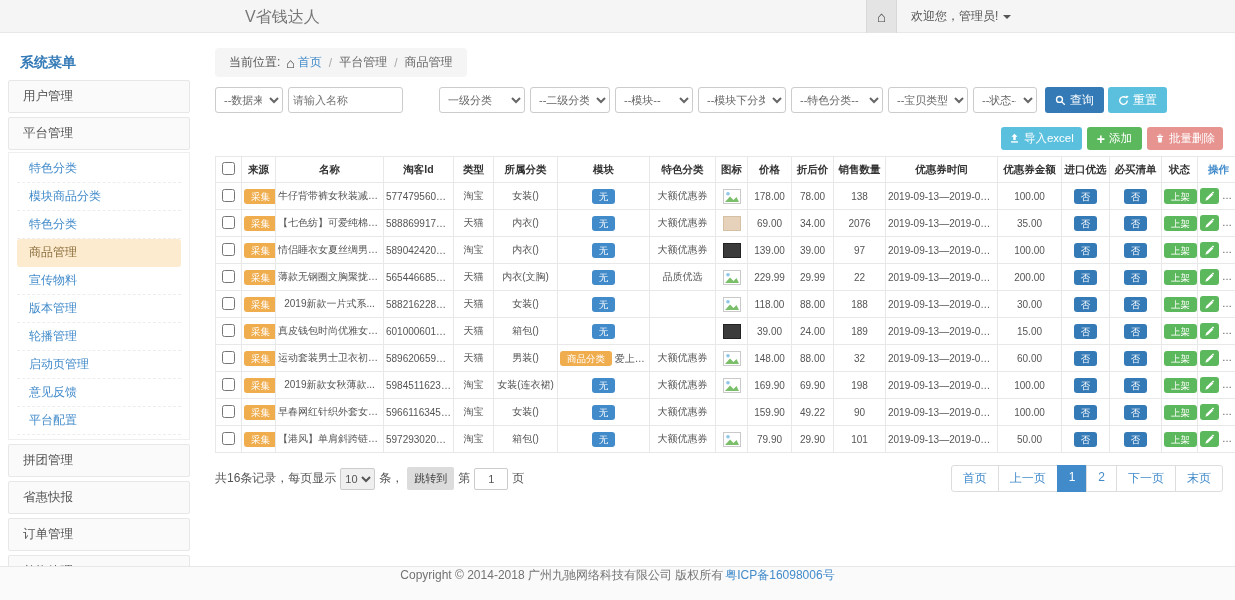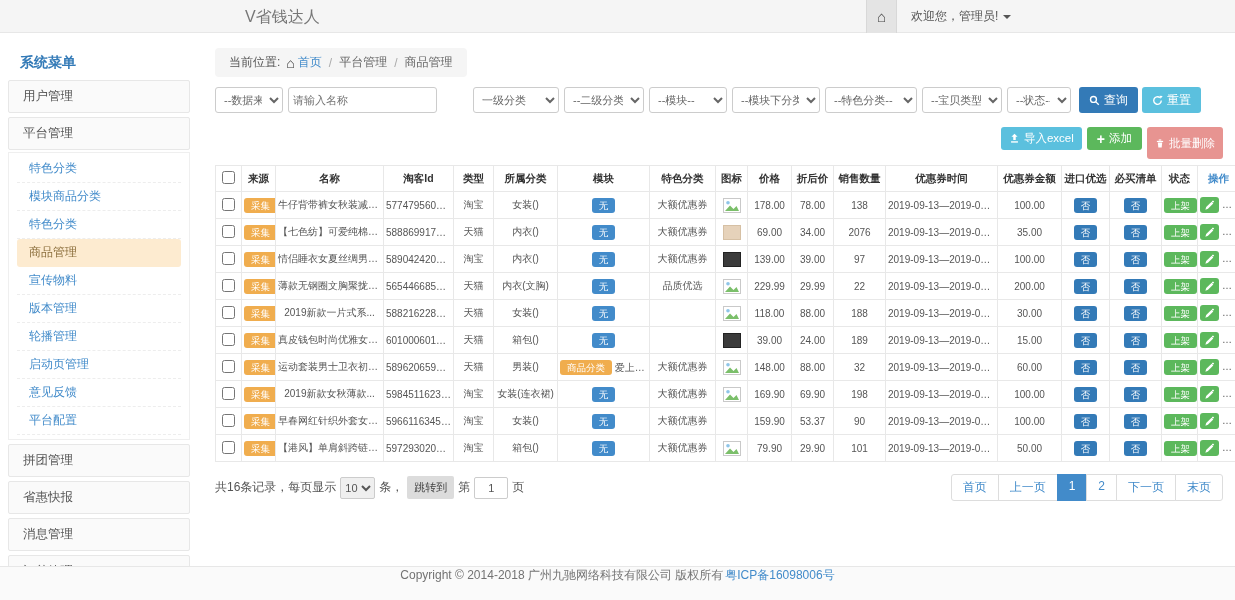--- a/index.html
+++ b/index.html
@@ -32,31 +32,31 @@
   .breadcrumb { display:inline-flex; align-items:center; background:#f5f5f5; border-radius:4px;
     padding:6px 14px; font-size:12px; color:#555; }
   .breadcrumb .bc-home { color:#333; margin:0 3px 0 6px; font-size:14px; }
   .breadcrumb .bc-link { color:#428bca; cursor:pointer; }
   .breadcrumb .bc-sep { color:#aaa; margin:0 7px; }
   .breadcrumb .bc-plain { color:#666; }
 
   .filters-row { margin-top:10px; display:flex; align-items:center; }
   .filters-row select, .filters-row input[type=text] { height:26px; border:1px solid #ccc;
     border-radius:3px; font-size:11px; color:#666; background:#fff; padding:2px 4px; margin-right:5px; }
-  .name-input { width:149px; margin-right:36px !important; }
+  .name-input { width:115px; margin-right:36px !important; }
   .btn { border:none; border-radius:3px; color:#fff; font-size:12px; cursor:pointer;
     display:inline-flex; align-items:center; justify-content:center; }
   .btn svg { margin-right:4px; }
   .btn-search { background:#337ab7; height:26px; padding:0 10px; margin-left:3px;justify-content:flex-end; }
   .btn-reset  { background:#5bc0de; height:26px; padding:0 10px; margin-left:4px; }
 
   .toolbar { margin-top:14px; display:flex; justify-content:flex-end; gap:5px; }
   .btn-import { background:#5bc0de; height:23px; padding:0 8px; font-size:11.5px; }
   .btn-add    { background:#5cb85c; height:23px; padding:0 10px; font-size:11.5px; }
-  .btn-batch-del { background:#d9534f; opacity:.62; height:32px; padding:0 8px; font-size:11.5px; }
+  .btn-batch-del { background:#d9534f; opacity:.62; height:23px; padding:0 8px; font-size:11.5px; }
   .btn-add .plus { font-size:14px; margin-right:4px; font-weight:bold; }
 
   table.goods { margin-top:6px; width:100%; border-collapse:collapse; table-layout:fixed; font-size:10px; color:#555; }
   table.goods th, table.goods td { border:1px solid #e8e8e8; padding:5px 2px; text-align:center;
     overflow:hidden; white-space:nowrap; text-overflow:ellipsis; }
   table.goods th { color:#333; font-weight:bold; font-size:10.5px; background:#fff; }
   table.goods th.op-head { color:#428bca; }
   .chip { display:inline-block; padding:2px 7px; border-radius:3px; color:#fff; font-size:9.5px; line-height:11px; }
   .chip-source { background:#f0ad4e; }
   .chip-none   { background:#428bca; }
@@ -120,21 +120,20 @@
         <div class="side-sub-item active">商品管理</div>
         <div class="side-sub-item">宣传物料</div>
         <div class="side-sub-item">版本管理</div>
         <div class="side-sub-item">轮播管理</div>
         <div class="side-sub-item">启动页管理</div>
         <div class="side-sub-item">意见反馈</div>
         <div class="side-sub-item">平台配置</div>
       </div>
       <div class="side-group">拼团管理</div>
       <div class="side-group">省惠快报</div>
-      <div class="side-group">消息管理</div>
       <div class="side-group">订单管理</div>
       <div class="side-group">兑换管理</div>
     </nav>
 </aside>
 
 <main class="main">
   <div class="breadcrumb">
     <span>当前位置:</span>
     <span id="bc-items" style="display:inline-flex;align-items:center;">
         <span class="bc-home">⌂</span>
@@ -511,21 +510,21 @@
           <td><input type="checkbox" style=""></td>
           <td><span class="chip chip-source">采集</span></td>
           <td>早春网红针织外套女春...</td>
           <td>596611634525</td>
           <td>淘宝</td>
           <td>女装()</td>
           <td><span class="chip chip-none">无</span></td>
           <td>大额优惠券</td>
           <td></td>
           <td>159.90</td>
-          <td>53.37</td>
+          <td>49.22</td>
           <td>90</td>
           <td>2019-09-13—2019-09-17</td>
           <td>100.00</td>
           <td><span class="chip chip-toggle">否</span></td>
           <td><span class="chip chip-toggle">否</span></td>
           <td><span class="chip chip-status">上架</span></td>
           <td><span class="op-btn op-edit">
               <svg width="11" height="11" viewBox="0 0 16 16">
                 <path d="M2 14l1.2-3.7L11 2.5l2.5 2.5-7.8 7.8z" fill="#fff"></path>
                 <rect x="12" y="1" width="2.5" height="2.5" transform="rotate(45 13 2)" fill="#fff"></rect>

